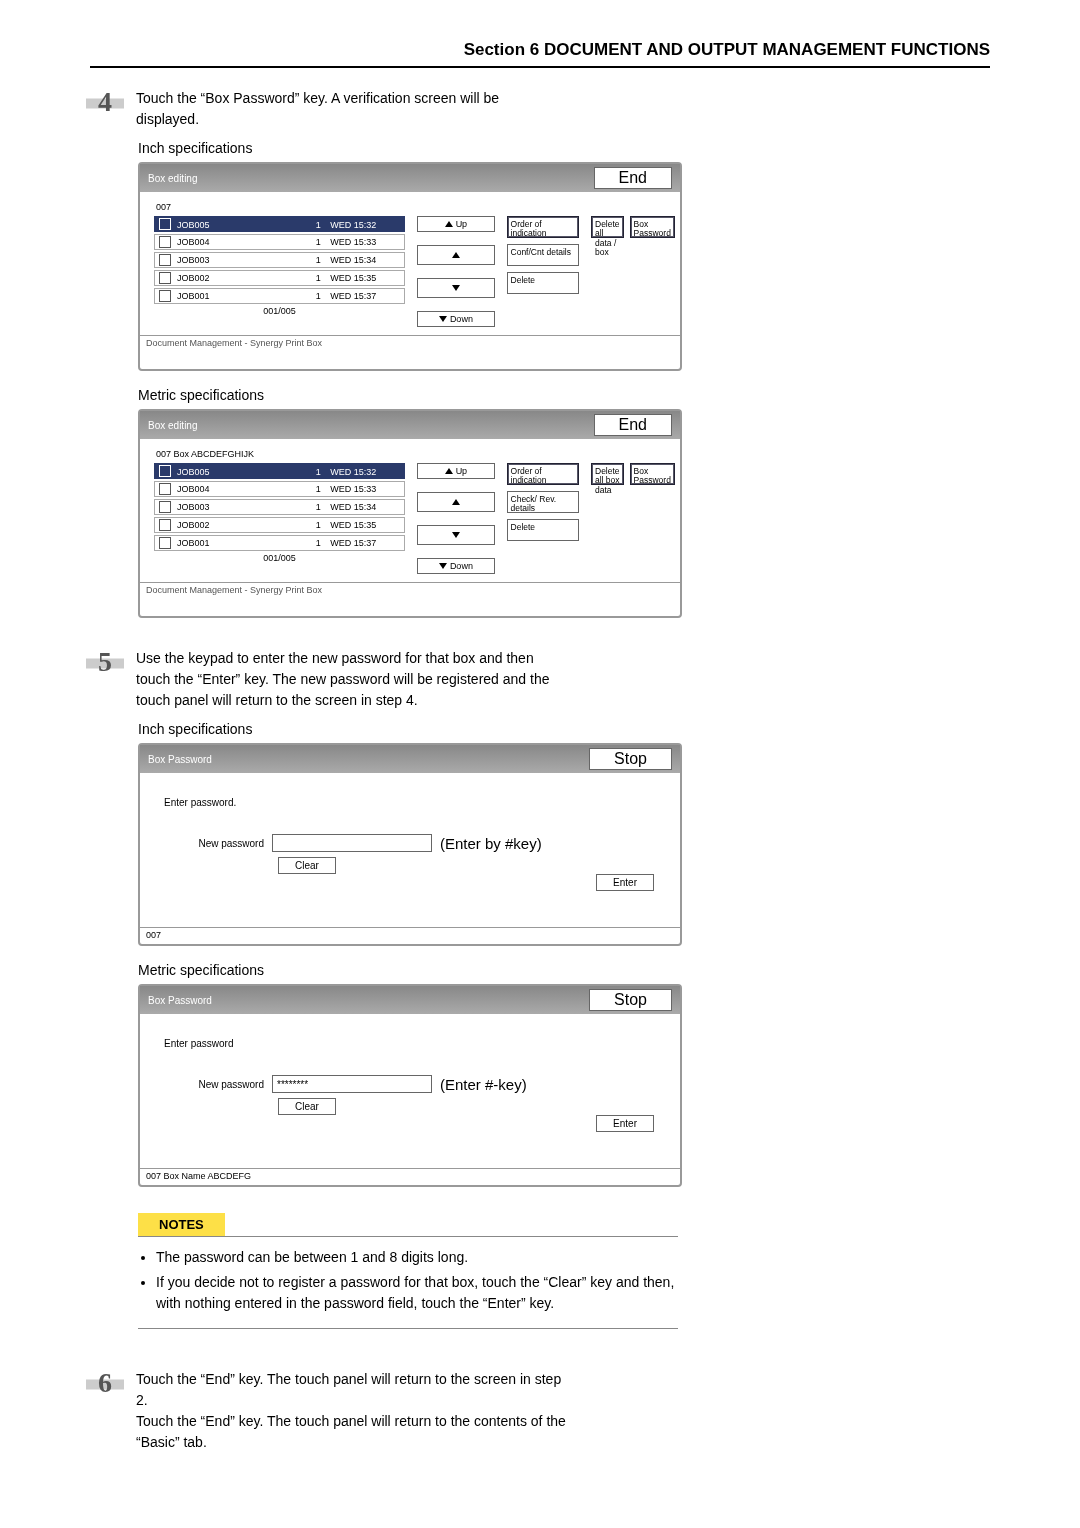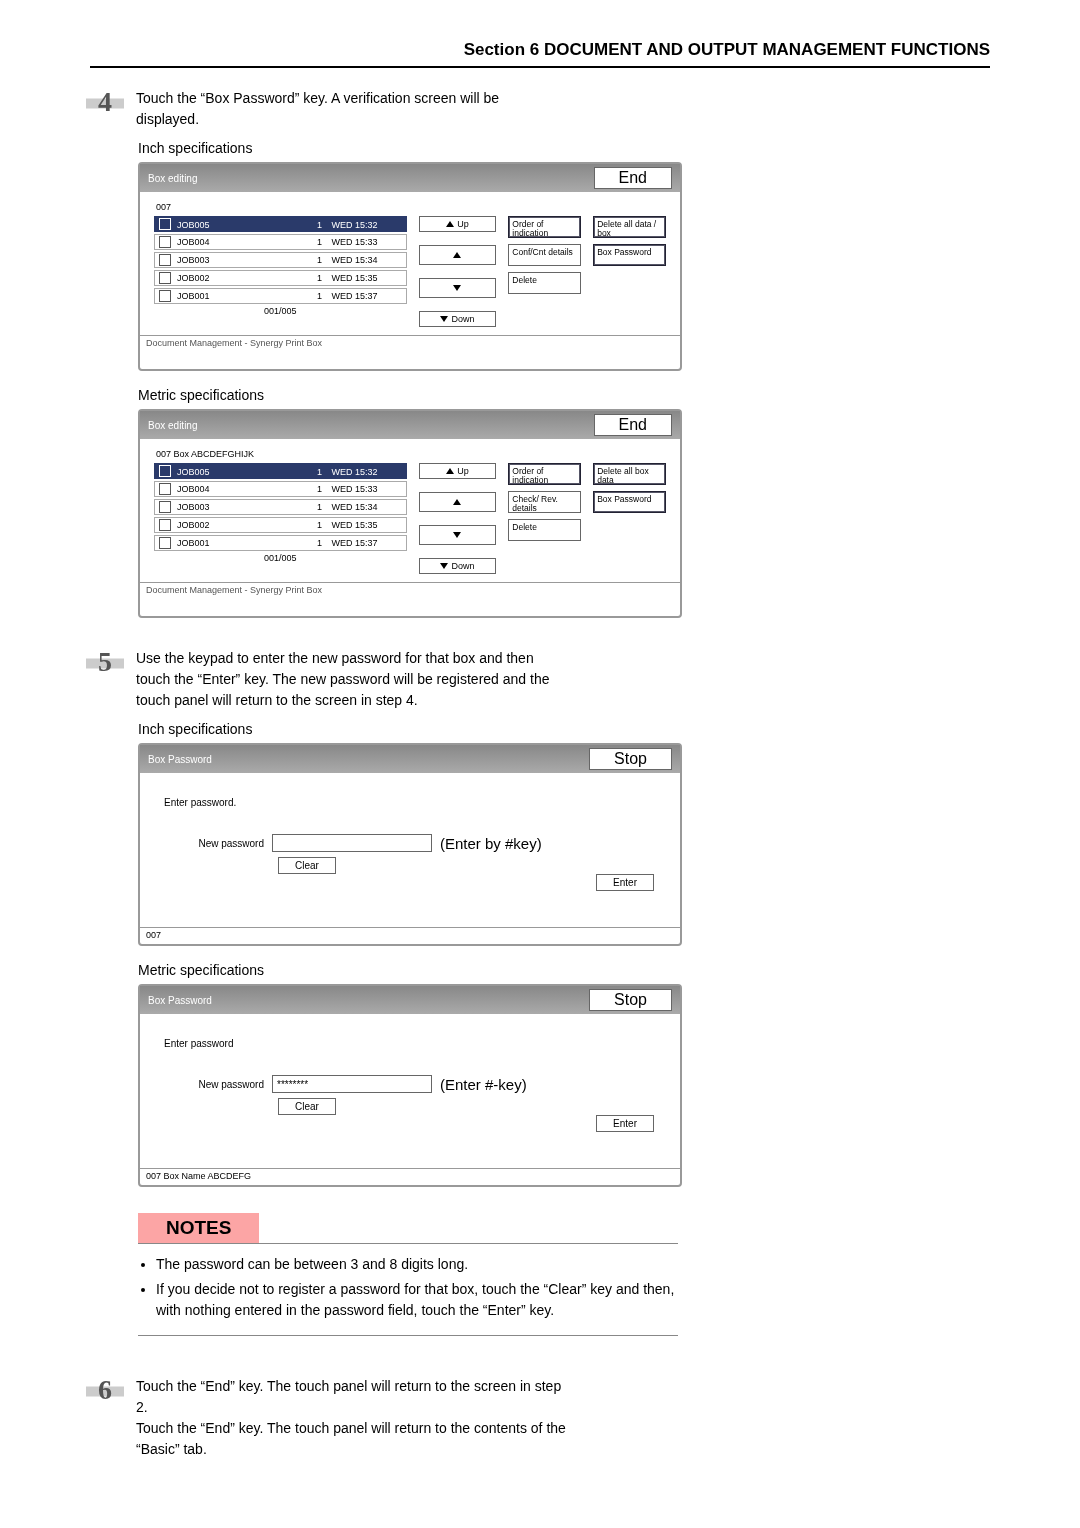--- a/index.html
+++ b/index.html
@@ -136,21 +136,21 @@
     text-align: center;
     display:flex;
     align-items:center;
     justify-content:center;
     gap:3px;
   }
   .sbtn.icon { height:14px;}
   .tri-up { width:0;height:0;border-left:4px solid transparent;border-right:4px solid transparent;border-bottom:6px solid #000;}
   .tri-dn { width:0;height:0;border-left:4px solid transparent;border-right:4px solid transparent;border-top:6px solid #000;}
   .rightbtns { width:75px; display:flex; flex-direction:column; gap:6px; padding-top:14px;}
-  .rightbtns2 { width:75px; display:flex; flex-direction:column; gap:6px; padding-top:14px;}
+  .rightbtns2 { width:75px; display:flex; flex-direction:row; gap:6px; padding-top:14px;}
   .rbtn {
     border: 1px solid #666;
     background: #fff;
     font-size: 8.5px;
     padding: 3px 3px;
     text-align: left;
     line-height: 1.1;
     height: 22px;
     box-sizing: border-box;
   }
@@ -182,24 +182,24 @@
   .clearbtn, .enterbtn { border:1px solid #666; background:#fff; font-size:10px; padding:2px 16px;}
   .enterwrap { text-align:right; padding-right:10px;}
   .pwfoot { border-top:1px solid #999; font-size:9px; padding:2px 6px 4px 6px;}
 
   .notes-box {
     margin: 26px 0 0 48px;
     width: 540px;
   }
   .notes-head {
     display:inline-block;
-    background: #fca5a5;
+    background: #fde047;
     font-weight: bold;
-    font-size: 19px;
-    padding: 4px 28px;
+    font-size: 13px;
+    padding: 4px 21px;
   }
   .notes-sep { border-top:1px solid #888; margin-top:0;}
   .notes-box ul { margin:10px 0 10px 0; padding-left:18px; font-size:14px; line-height:1.5; list-style-type: disc;}
   .notes-box ul li { margin-bottom:4px; }
   .notes-end { border-top:1px solid #888; margin-top:14px;}
 
   .page-num {
     text-align: right;
     font-weight: bold;
     font-size: 18px;
@@ -408,21 +408,21 @@
       <div class="clearrow"><span class="clearbtn">Clear</span></div>
       <div class="enterwrap"><span class="enterbtn">Enter</span></div>
     </div>
     <div class="pwfoot">007   Box Name ABCDEFG</div>
   </div>
 
   <div class="notes-box">
     <div class="notes-head">NOTES</div>
     <div class="notes-sep"></div>
     <ul>
-      <li>The password can be between 3 and 8 digits long.</li>
+      <li>The password can be between 1 and 8 digits long.</li>
       <li>If you decide not to register a password for that box, touch the “Clear” key and then, with nothing entered in the password field, touch the “Enter” key.</li>
     </ul>
     <div class="notes-end"></div>
   </div>
 
   <div class="step-row" style="margin-top:40px;">
     <div class="step-num">
       <div class="bar"></div>
         <div class="n">6</div>
     </div>

